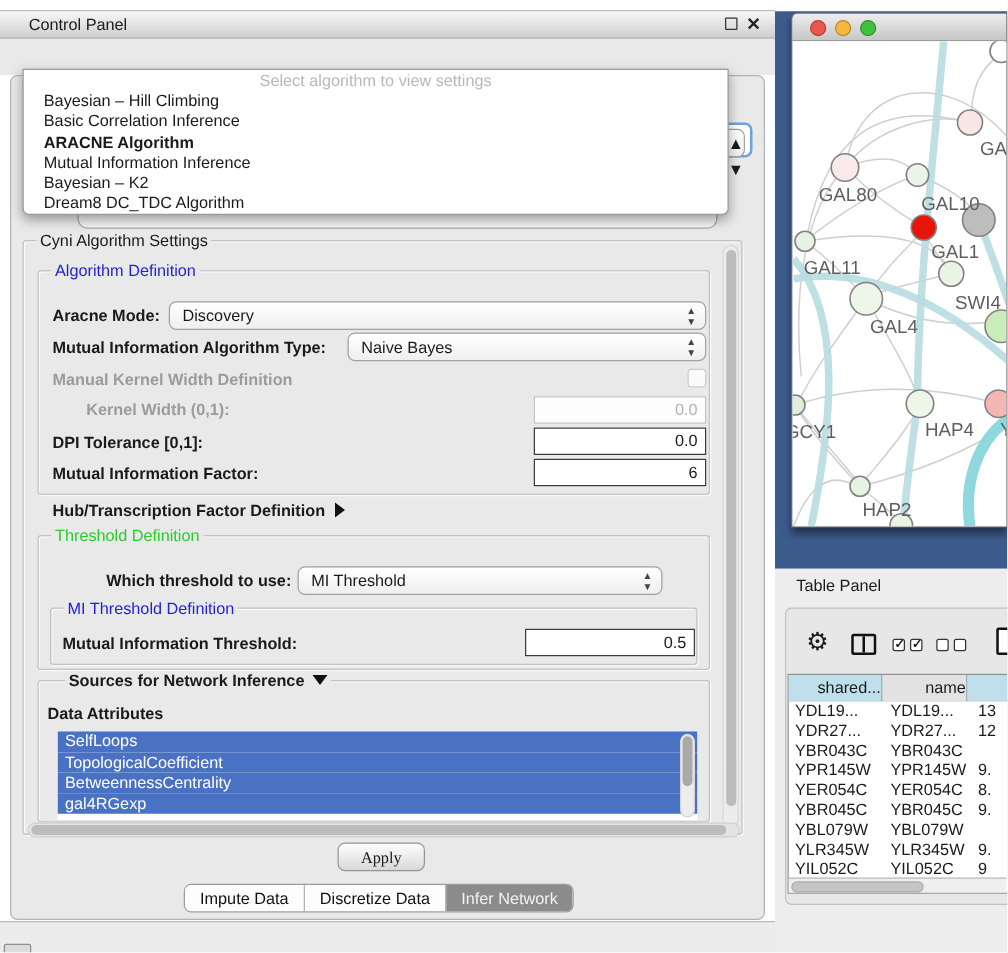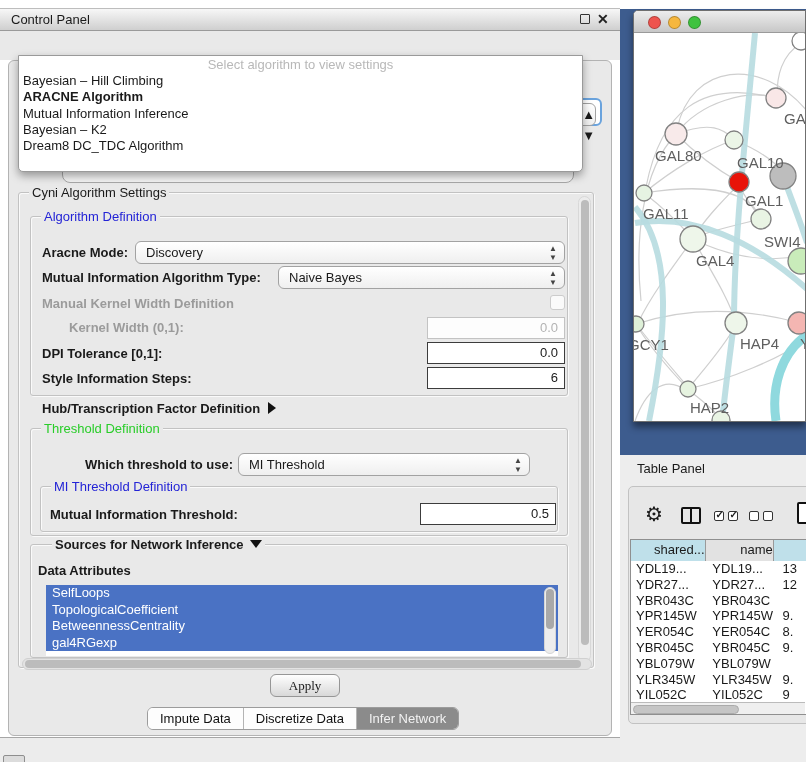--- a/index.html
+++ b/index.html
@@ -5,21 +5,21 @@
   * { margin:0; padding:0; box-sizing:border-box; }
   html,body { width:806px; height:762px; overflow:hidden; background:#fff;
               font-family:"Liberation Sans", sans-serif; font-size:13px; color:#1a1a1a; }
   #root { position:relative; width:806px; height:762px; background:#fff; overflow:hidden; }
   .abs { position:absolute; }
 
   
   #left-pane { left:0; top:0; width:620px; height:762px; background:#fff; }
   #cp-titlebar { left:0; top:8px; width:620px; height:23px;
     background:linear-gradient(#f7f7f7,#cfcfcf); border-top:1px solid #bdbdbd; border-bottom:1px solid #9a9a9a;
-    line-height:21px; padding-left:11px; }
+    line-height:21px; padding-left:23px; }
   #cp-float { left:580px; top:14px; width:10px; height:10px; border:1.6px solid #333; border-radius:1px; }
   #cp-close { left:597px; top:11px; font-weight:bold; font-size:14px; color:#222; }
   #cp-tabsrow { left:0; top:31px; width:620px; height:29px; background:#e9e9e9; }
   .seg { display:inline-flex; border:1px solid #9c9c9c; border-radius:6px; overflow:hidden; background:#fdfdfd; height:23px; }
   .seg .tab { padding:0 12px; line-height:21px; border-right:1px solid #b4b4b4; background:#fdfdfd; color:#111; white-space:nowrap; display:flex; align-items:center; gap:4px;}
   .seg .tab:last-child { border-right:none; }
   .seg .tab.active { background:#8b8b8b; color:#f2f2f2; }
   #top-tabs { left:95px; top:36px; }
   #bottom-tabs { left:147px; top:707px; }
 
@@ -29,21 +29,21 @@
   
   #focus-stepper { left:566px; top:98px; width:36px; height:28px; background:#fff;
     border:2.5px solid #6aa3dd; border-radius:6px; z-index:5; }
   #combo-sliver { left:62px; top:152px; width:512px; height:31px; background:#f4f4f4;
     border:1px solid #a8a8a8; border-radius:8px; z-index:5; }
 
   
   #algo-popup { left:18px; top:55px; width:565px; height:117px; background:#fff;
     border:1px solid #9a9a9a; border-radius:0 0 5px 5px; box-shadow:0 4px 9px rgba(0,0,0,.35); z-index:60; }
   #algo-popup .ph { height:17px; line-height:17px; text-align:center; color:#b8b8b8; }
-  .dd-opt { height:16.3px; line-height:16.3px; padding-left:4px; white-space:nowrap; }
+  .dd-opt { height:16.3px; line-height:16.3px; padding-left:16px; white-space:nowrap; }
   .dd-opt.sel { font-weight:bold; }
 
   
   .grp { border:1px solid #c2c2c2; border-radius:3px;
     box-shadow:inset 1px 1px 0 rgba(255,255,255,.75), 1px 1px 0 rgba(255,255,255,.75); z-index:10;}
   .grp-title { position:absolute; top:-8px; background:#e9e9e9; padding:0 3px; line-height:15px; white-space:nowrap; z-index:11;}
   .blue { color:#2323d6; } .green { color:#29cd29; }
   .bold { font-weight:bold; } .dim { color:#9b9b9b; }
 
   #settings-grp { left:18px; top:192px; width:576px; height:476px; }
@@ -169,20 +169,21 @@
 
     <div class="abs" id="focus-stepper">
       <div class="combo stp" style="position:absolute; right:4px; top:3px;">▲<br>▼</div>
     </div>
     <div class="abs" id="combo-sliver"></div>
 
     <div class="abs" id="algo-popup">
       <div class="ph">Select algorithm to view settings</div>
       <div>
           <div class="dd-opt">Bayesian – Hill Climbing</div>
+          <div class="dd-opt">Basic Correlation Inference</div>
           <div class="dd-opt sel">ARACNE Algorithm</div>
           <div class="dd-opt">Mutual Information Inference</div>
           <div class="dd-opt">Bayesian – K2</div>
           <div class="dd-opt">Dream8 DC_TDC Algorithm</div>
         </div>
     </div>
 
     <div class="abs grp" id="settings-grp">
       <span class="grp-title" style="left:10px;">Cyni Algorithm Settings</span>
     </div>
@@ -199,21 +200,21 @@
     <div class="abs combo" style="left:278px; top:266px; width:287px;">
       <span>Naive Bayes</span>
       <span class="stp">▲<br>▼</span>
     </div>
     <div class="abs rowlbl bold dim" style="left:42px; top:296px;">Manual Kernel Width Definition</div>
     <div class="abs" id="mkw-check"></div>
     <div class="abs rowlbl bold dim" style="left:42px; top:320px;margin-left:27px;">Kernel Width (0,1):</div>
     <div class="abs field lite" style="left:427px; top:317px; width:138px;">0.0</div>
     <div class="abs rowlbl bold" style="left:42px; top:346px;">DPI Tolerance [0,1]:</div>
     <div class="abs field dark" style="left:427px; top:342px; width:138px;">0.0</div>
-    <div class="abs rowlbl bold" style="left:42px; top:371px;">Style Information Steps:</div>
+    <div class="abs rowlbl bold" style="left:42px; top:371px;">Mutual Information Factor:</div>
     <div class="abs field dark" style="left:427px; top:367px; width:138px;">6</div>
 
     <div class="abs rowlbl bold" style="left:42px; top:401px; z-index:12;">
       <span>Hub/Transcription Factor Definition</span><span class="tri-right"></span>
     </div>
 
     <div class="abs grp" id="thr-grp">
       <span class="grp-title green" style="left:10px;">Threshold Definition</span>
     </div>
     <div class="abs rowlbl bold" style="left:85px; top:457px; z-index:12;">Which threshold to use:</div>

